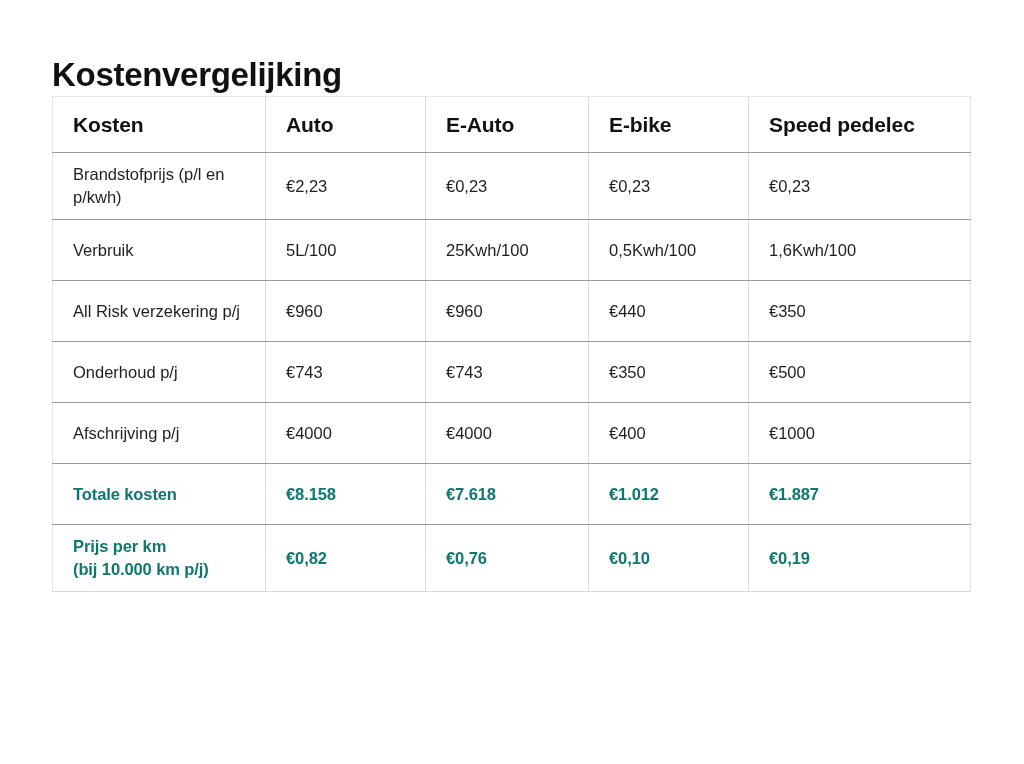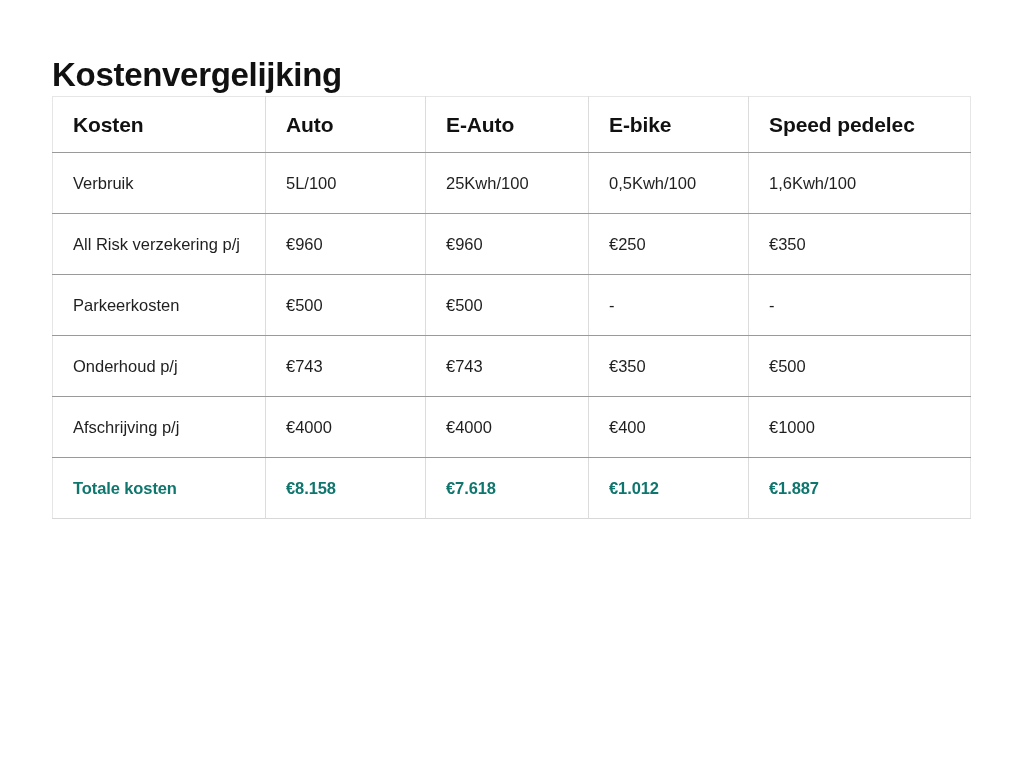--- a/index.html
+++ b/index.html
@@ -140,40 +140,43 @@
       <thead>
         <tr>
           <th>Kosten</th>
           <th>Auto</th>
           <th>E-Auto</th>
           <th>E-bike</th>
           <th>Speed pedelec</th>
         </tr>
       </thead>
       <tbody id="table-body">
+          <tr class="tall">
+            <td>
+              <span class="cell-text">Brandstofprijs (p/l en</span>
+              <span class="cell-sub">p/kwh)</span>
+            </td>
+            <td>€2,23</td>
+            <td>€0,23</td>
+            <td>€0,23</td>
+            <td>€0,23</td>
+          </tr>
           <tr>
             <td>Verbruik</td>
             <td>5L/100</td>
             <td>25Kwh/100</td>
             <td>0,5Kwh/100</td>
             <td>1,6Kwh/100</td>
           </tr>
           <tr>
             <td>All Risk verzekering p/j</td>
             <td>€960</td>
             <td>€960</td>
-            <td>€250</td>
+            <td>€440</td>
             <td>€350</td>
-          </tr>
-          <tr>
-            <td>Parkeerkosten</td>
-            <td>€500</td>
-            <td>€500</td>
-            <td>-</td>
-            <td>-</td>
           </tr>
           <tr>
             <td>Onderhoud p/j</td>
             <td>€743</td>
             <td>€743</td>
             <td>€350</td>
             <td>€500</td>
           </tr>
           <tr>
             <td>Afschrijving p/j</td>
@@ -182,17 +185,27 @@
             <td>€400</td>
             <td>€1000</td>
           </tr>
           <tr class="emphasis">
             <td>Totale kosten</td>
             <td>€8.158</td>
             <td>€7.618</td>
             <td>€1.012</td>
             <td>€1.887</td>
           </tr>
+          <tr class="emphasis tall">
+            <td>
+              <span class="cell-text">Prijs per km</span>
+              <span class="cell-sub">(bij 10.000 km p/j)</span>
+            </td>
+            <td>€0,82</td>
+            <td>€0,76</td>
+            <td>€0,10</td>
+            <td>€0,19</td>
+          </tr>
         </tbody>
     </table>
   </div>
 
 </div>
 
 </body></html>

